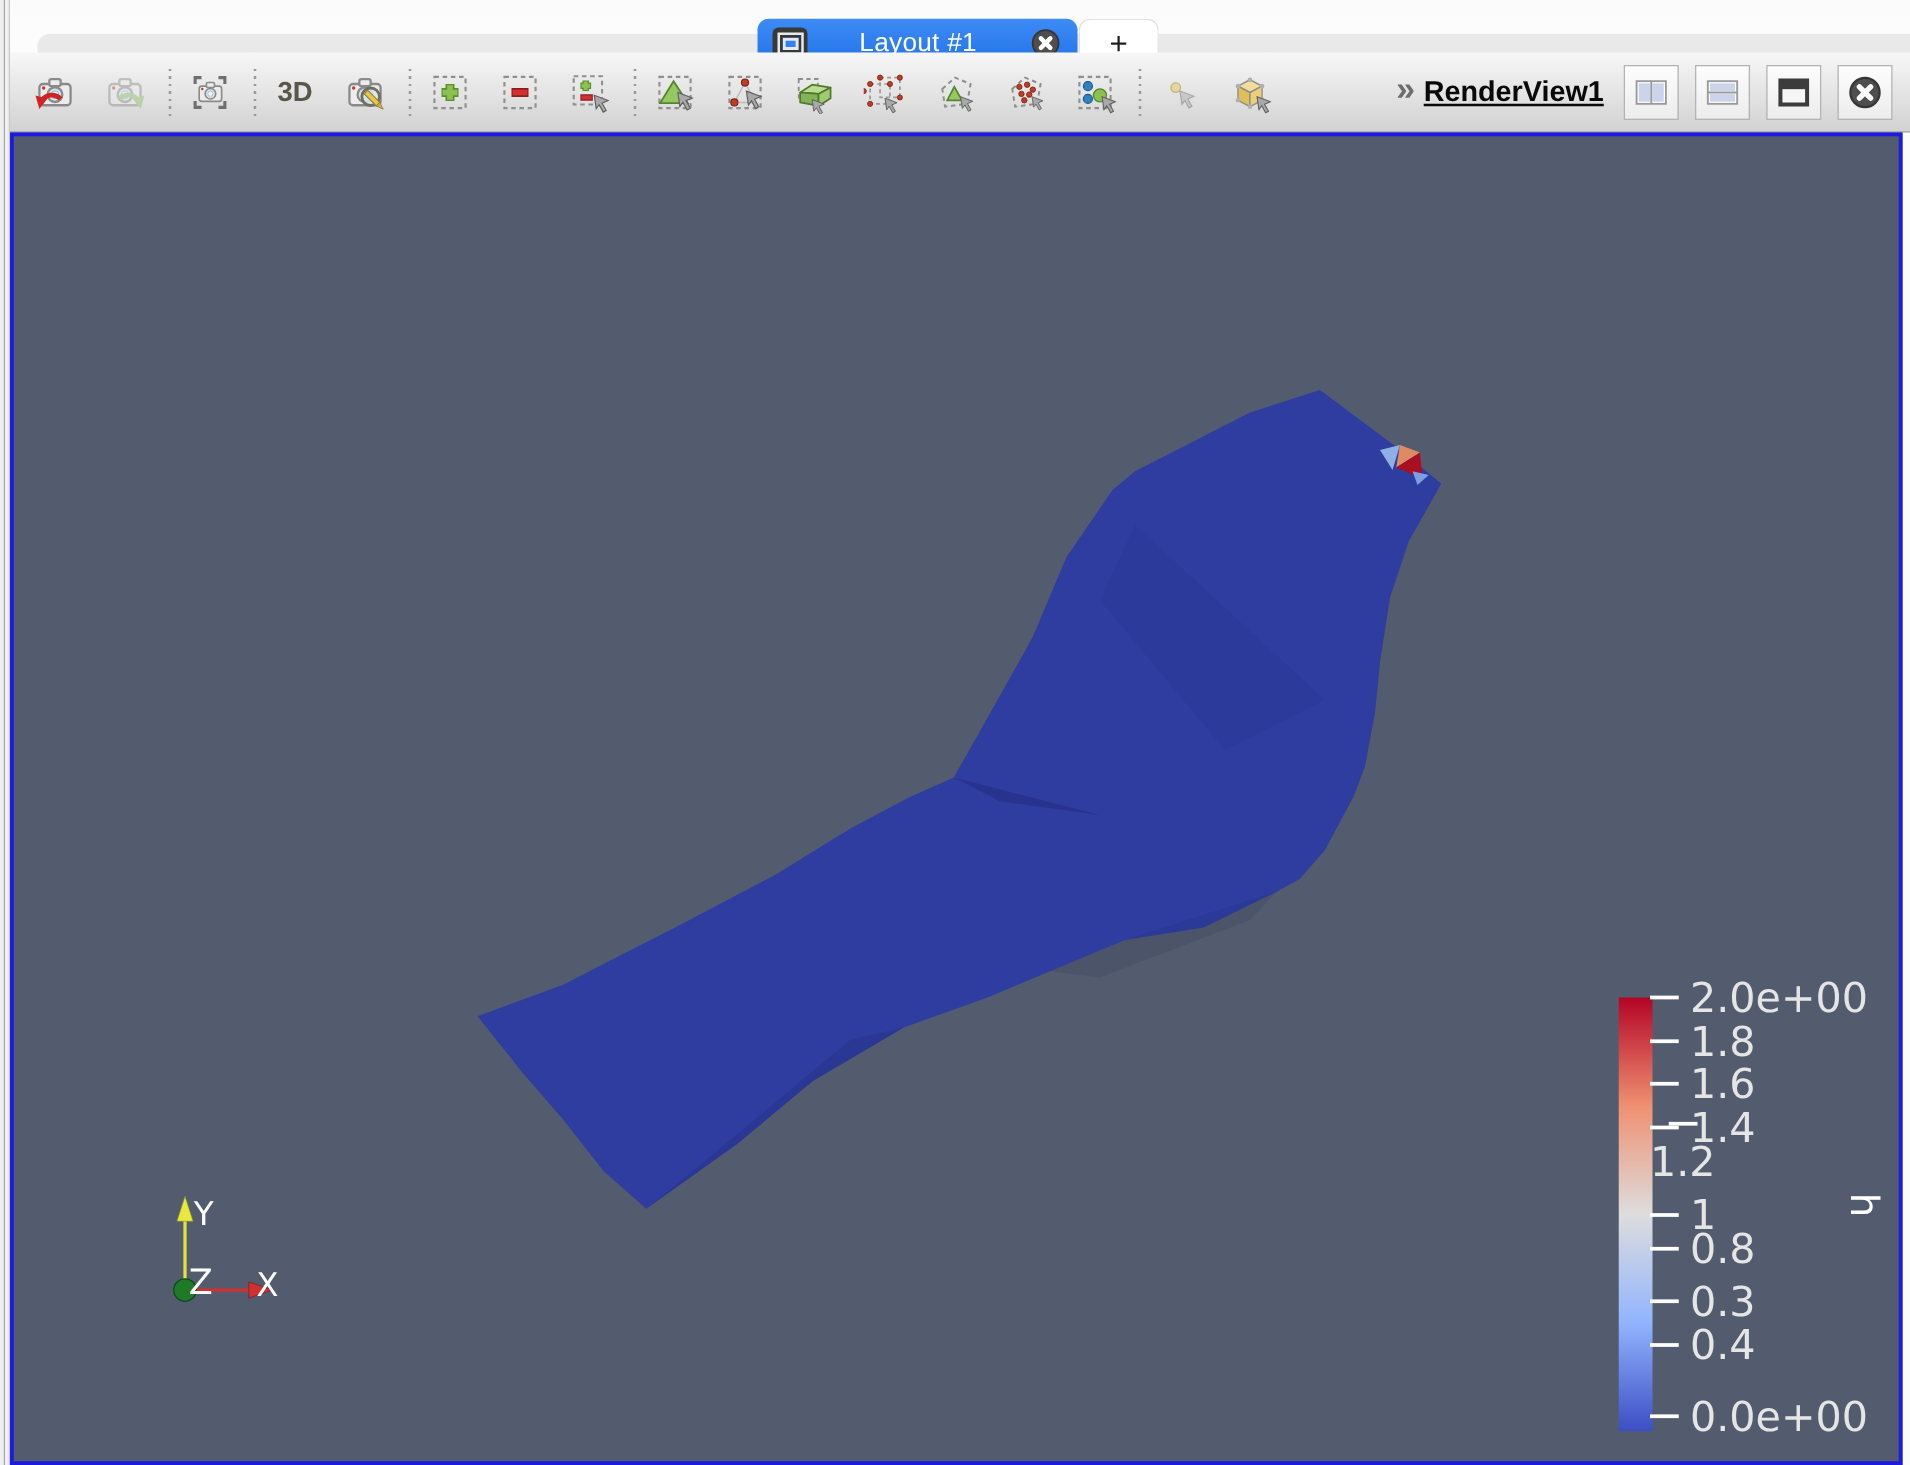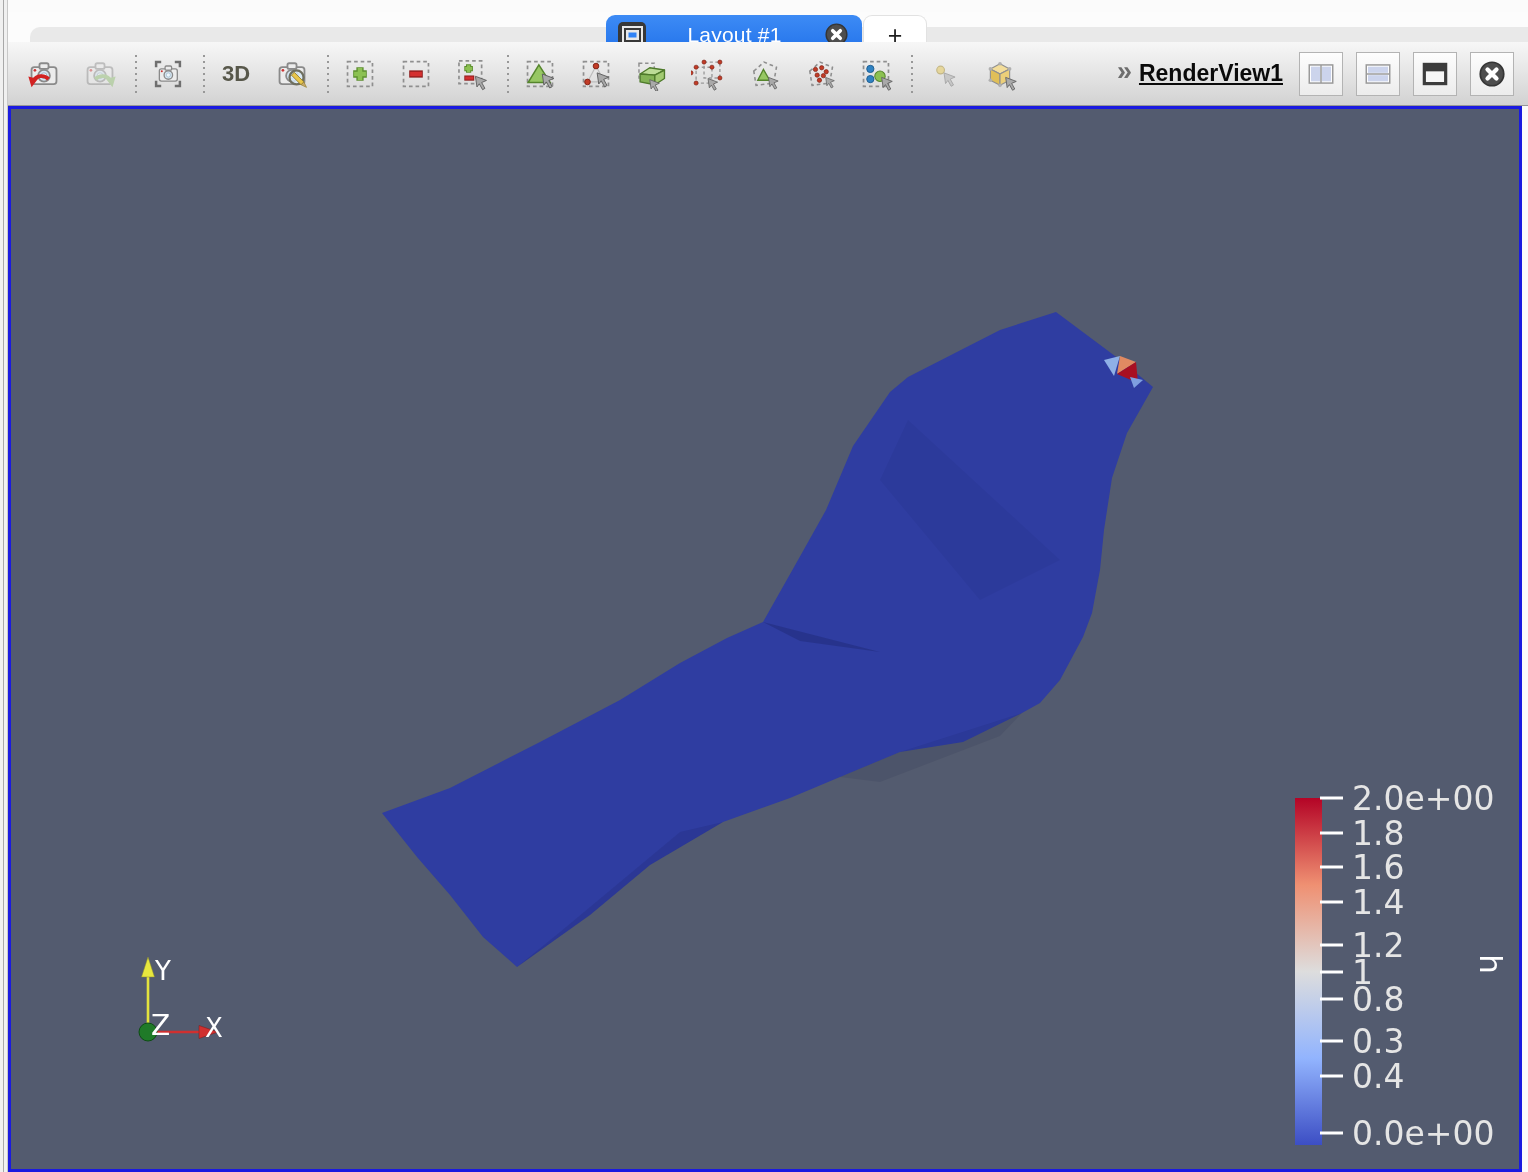--- a/index.html
+++ b/index.html
@@ -358,21 +358,21 @@
             <span class="tlabel">1.8</span>
           </div>
           <div class="ltick" style="top: 69.4px;">
             <span class="tline"></span>
             <span class="tlabel">1.6</span>
           </div>
           <div class="ltick" style="top: 104.1px;">
             <span class="tline"></span>
             <span class="tlabel">1.4</span>
           </div>
-          <div class="ltick" style="top: 147px;">
+          <div class="ltick" style="top: 125px; flex-direction: column;">
             <span class="tline"></span>
             <span class="tlabel">1.2</span>
           </div>
           <div class="ltick" style="top: 173.5px;">
             <span class="tline"></span>
             <span class="tlabel">1</span>
           </div>
           <div class="ltick" style="top: 201px;">
             <span class="tline"></span>
             <span class="tlabel">0.8</span>

